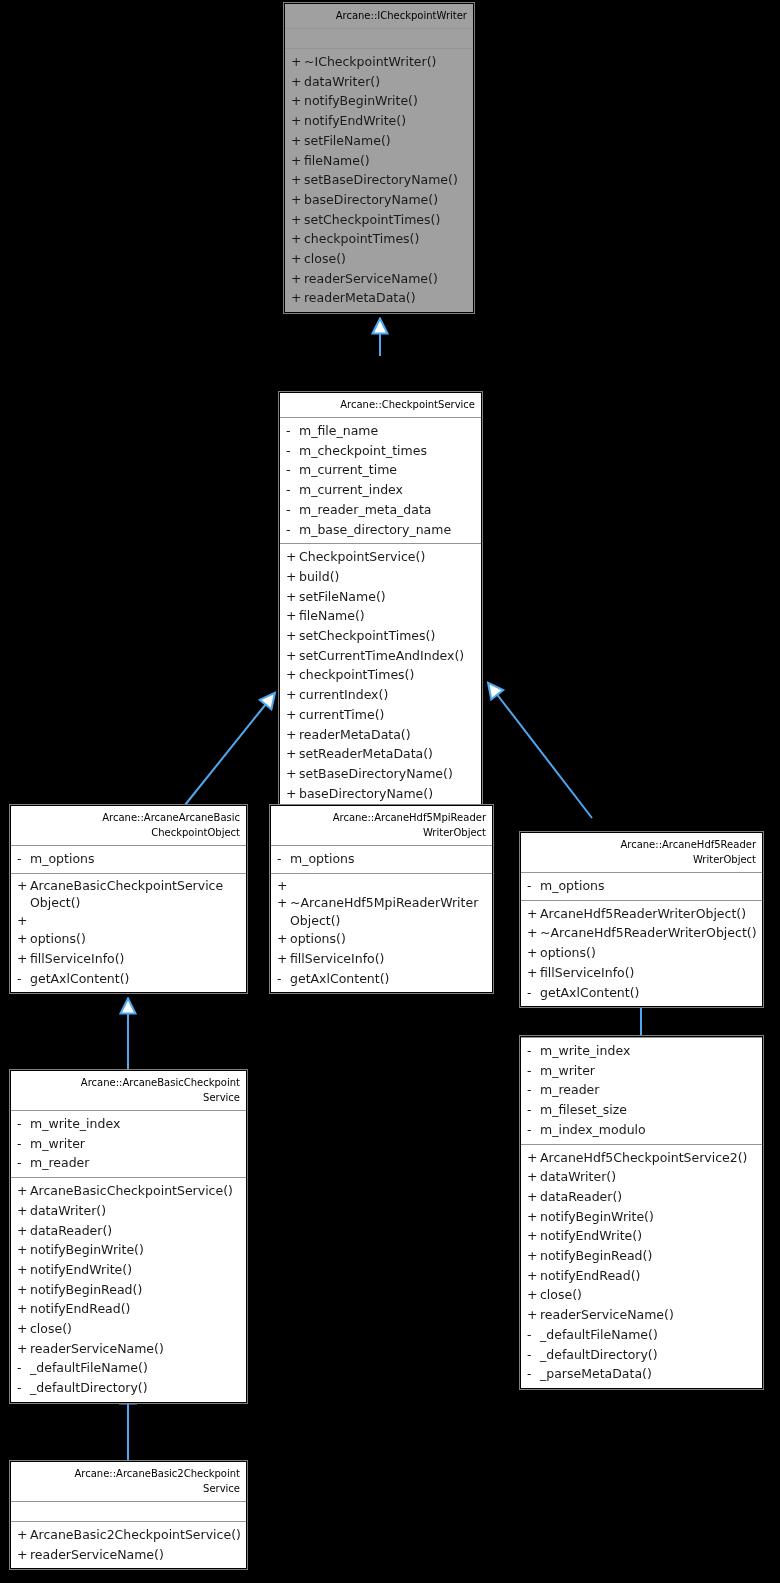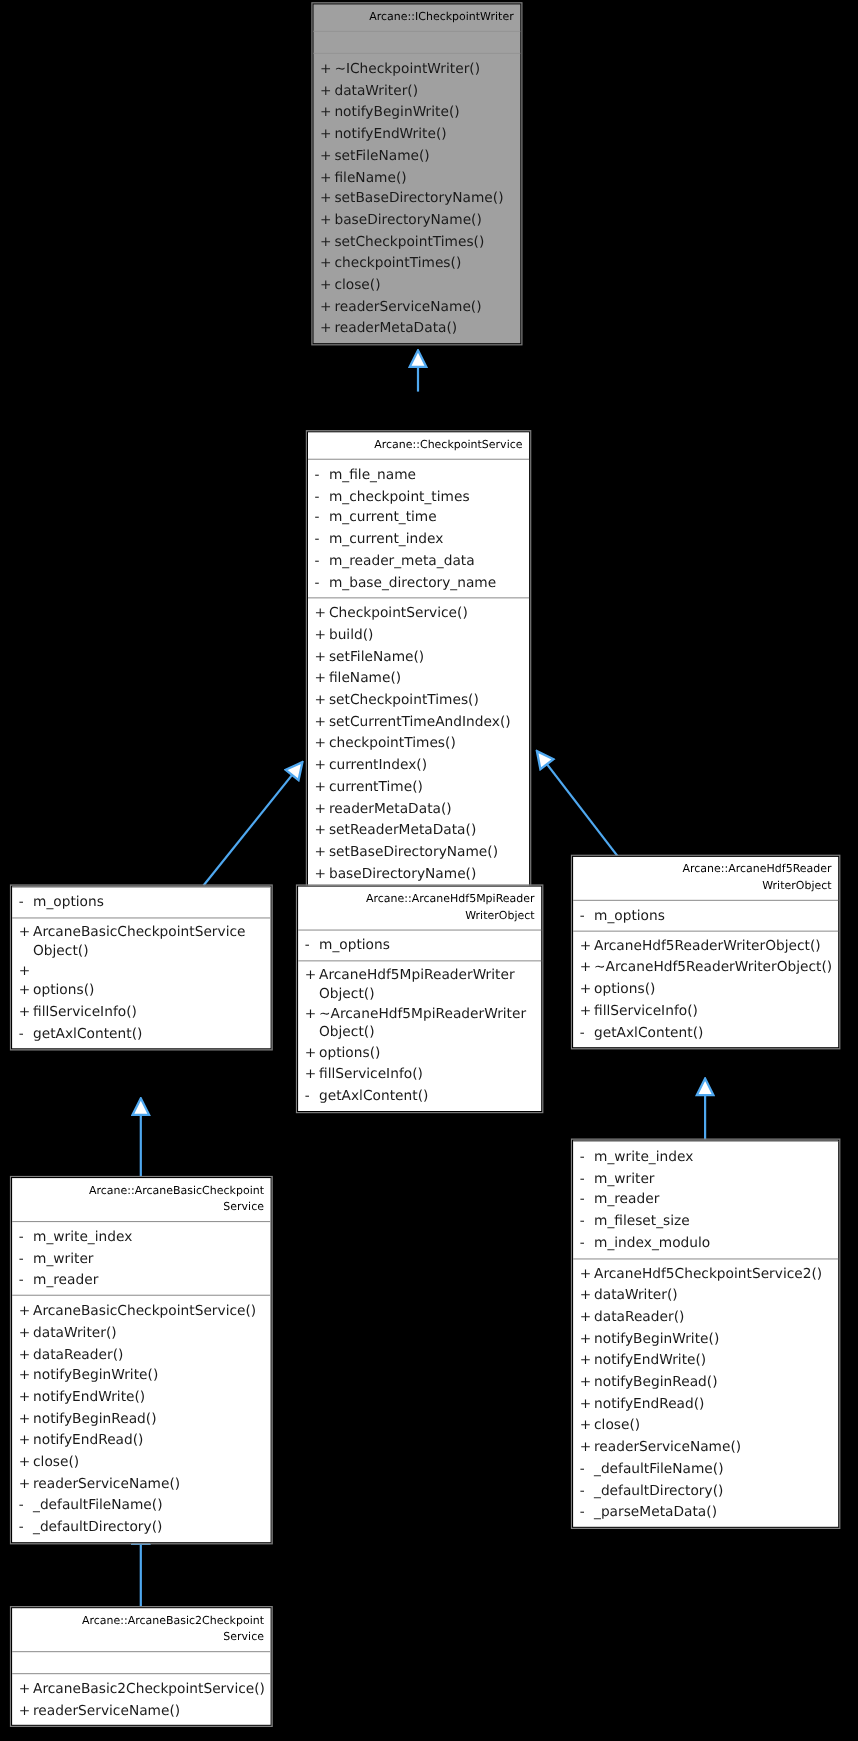--- a/index.html
+++ b/index.html
@@ -251,20 +251,22 @@
           <span class="nm">setBaseDirectoryName()</span>
         </div>
       <div class="uml-row">
           <span class="vis">+</span>
           <span class="nm">baseDirectoryName()</span>
         </div>
     </div>
   </div>
 
   <div class="uml-box" style="left:10px; top:805px; width:237px;">
+    <div class="uml-title" style="white-space:pre-line;">Arcane::ArcaneArcaneBasic
+CheckpointObject</div>
     <div class="uml-sep"></div>
     <div class="uml-section">
       <div class="uml-row">
           <span class="vis">-</span>
           <span class="nm">m_options</span>
         </div>
     </div>
     <div class="uml-sep"></div>
     <div class="uml-section">
       <div class="uml-row wrap">
@@ -296,42 +298,41 @@
     <div class="uml-section">
       <div class="uml-row">
           <span class="vis">-</span>
           <span class="nm">m_options</span>
         </div>
     </div>
     <div class="uml-sep"></div>
     <div class="uml-section">
       <div class="uml-row wrap">
           <span class="vis">+</span>
-          <span class="nm">ArcaneHdf5MpiReaderWriter Object()</span>
         </div>
       <div class="uml-row wrap">
           <span class="vis">+</span>
           <span class="nm">~ArcaneHdf5MpiReaderWriter Object()</span>
         </div>
       <div class="uml-row">
           <span class="vis">+</span>
           <span class="nm">options()</span>
         </div>
       <div class="uml-row">
           <span class="vis">+</span>
           <span class="nm">fillServiceInfo()</span>
         </div>
       <div class="uml-row">
           <span class="vis">-</span>
           <span class="nm">getAxlContent()</span>
         </div>
     </div>
   </div>
 
-  <div class="uml-box" style="left:520px; top:778px; width:243px;">
+  <div class="uml-box" style="left:520px; top:832px; width:243px;">
     <div class="uml-title" style="white-space:pre-line;">Arcane::ArcaneHdf5Reader
 WriterObject</div>
     <div class="uml-sep"></div>
     <div class="uml-section">
       <div class="uml-row">
           <span class="vis">-</span>
           <span class="nm">m_options</span>
         </div>
     </div>
     <div class="uml-sep"></div>

